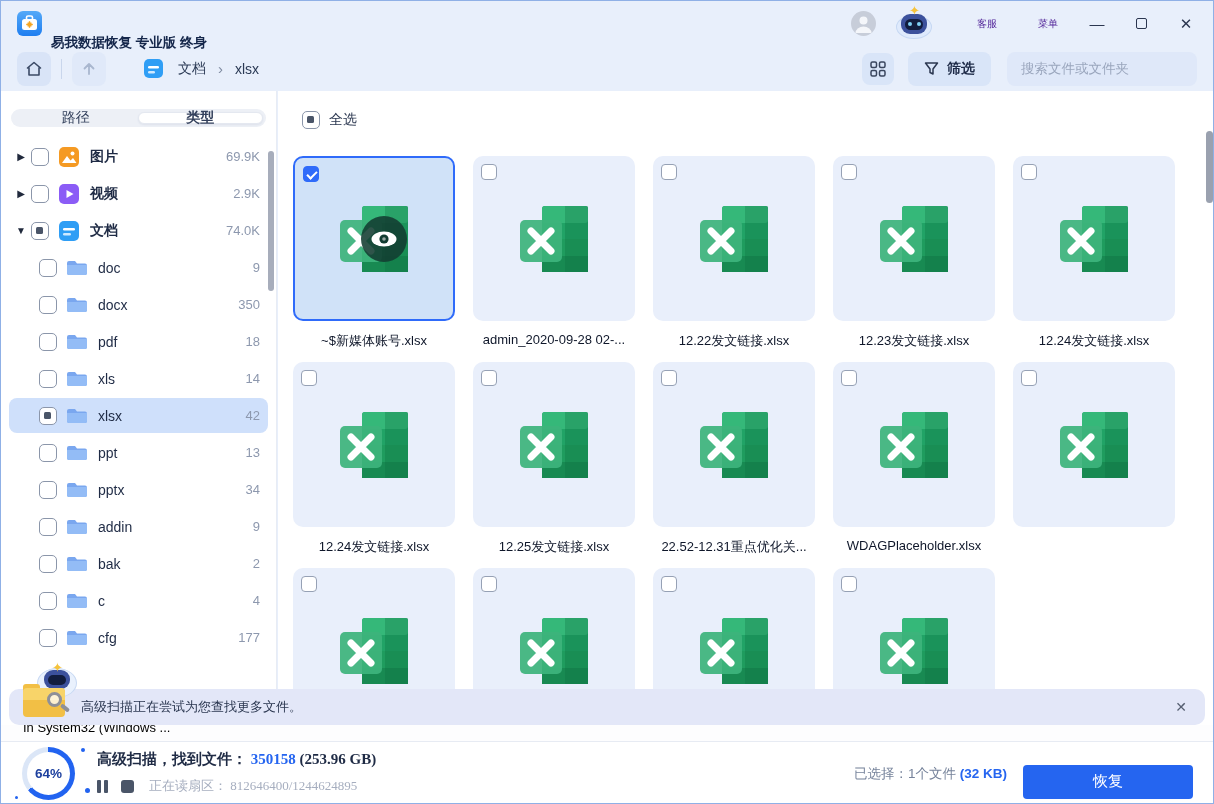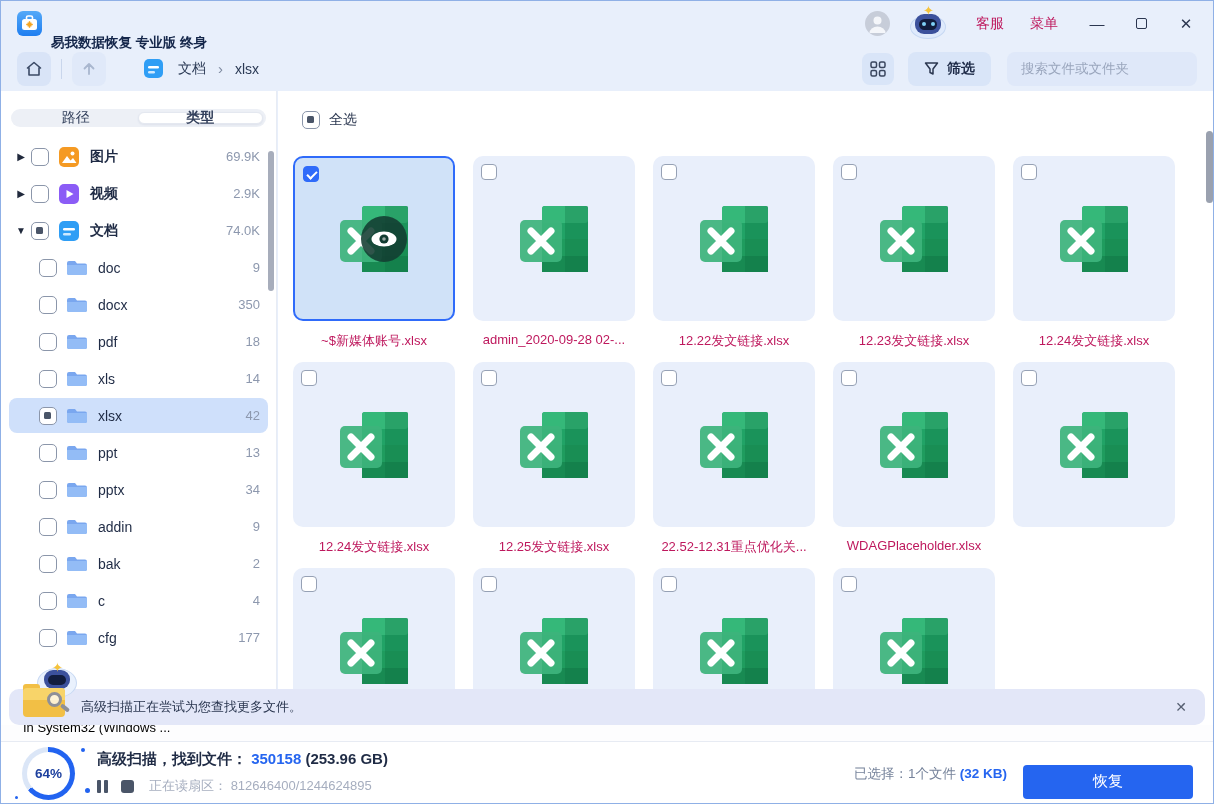--- a/index.html
+++ b/index.html
@@ -19,21 +19,21 @@
             display:flex; align-items:center; justify-content:center; }
   .robot { position:relative; width:44px; height:34px; margin-left:16px; }
   .robot .halo { position:absolute; left:4px; top:8px; width:36px; height:24px;
                  background:#dfeafc; border-radius:50%; border:1px solid #c6d8f3; }
   .robot .head { position:absolute; left:9px; top:7px; width:26px; height:20px;
                  background:#3c519c; border-radius:9px; }
   .robot .face { position:absolute; left:13px; top:12px; width:18px; height:11px;
                  background:#121d3e; border-radius:6px; }
   .robot .eye { position:absolute; top:15px; width:4px; height:4px; border-radius:50%; background:#7fd0f5; }
   .robot .star { position:absolute; left:17px; top:-3px; color:#f5c33c; font-size:13px; line-height:13px; }
-  .tb-link { margin-left:26px; font-size:14px; color:#be185d; cursor:default; }
+  .tb-link { margin-left:41px; font-size:10px; color:#4c1d95; cursor:default; }
   .winctl { margin-left:30px; font-size:15px; color:#2b3650; width:18px; text-align:center; }
   .maxbox { margin-left:30px; width:11px; height:11px; border:1.5px solid #2b3650; border-radius:2px; }
 
   
   .toolbar { position:absolute; left:0; top:45px; width:100%; height:45px;
              display:flex; align-items:center; padding:0 16px; }
   .tool-btn { width:34px; height:34px; border-radius:8px; background:#d9e4f7;
               display:flex; align-items:center; justify-content:center; }
   .tool-btn.disabled { background:#e0e9f9; }
   .tb-divider { width:1px; height:20px; background:#c9d6ec; margin:0 10px; }
@@ -89,21 +89,21 @@
           display:grid; grid-template-columns:repeat(5,162px); column-gap:18px; row-gap:14px; }
   .thumb { position:relative; height:165px; background:#e9effb; border-radius:10px;
            display:flex; align-items:center; justify-content:center; }
   .cellsel .thumb { background:#d0e2f8; border:2px solid #2f6bfa; }
   .fcb { position:absolute; left:8px; top:8px; width:16px; height:16px; background:#fff;
          border:1.5px solid #96a1b5; border-radius:4px; }
   .fcb.checked { background:#2f6bfa; border-color:#2f6bfa; }
   .fcb.checked::after { content:""; position:absolute; left:3px; top:3.5px; width:8px; height:4px;
                         border-left:2px solid #fff; border-bottom:2px solid #fff;
                         transform:rotate(-45deg); }
-  .fname { margin-top:11px; height:16px; font-size:13px; color:#be185d; text-align:center;
+  .fname { margin-top:11px; height:16px; font-size:13px; color:#0f172a; text-align:center;
            white-space:nowrap; overflow:hidden; }
   .main-scroll { position:absolute; right:2px; top:40px; width:7px; height:72px;
                  background:#9aa1af; border-radius:4px; }
 
   
   .notifbar { position:absolute; left:8px; right:8px; top:688px; height:36px; z-index:20;
               background:#e3e7f8; border-radius:10px; display:flex; align-items:center; }
   .notif-cluster { position:absolute; left:12px; bottom:3px; width:60px; height:52px; }
   .nb-robot-halo { position:absolute; left:16px; top:-2px; width:40px; height:30px;
                    background:#e9f1fd; border:1px solid #c8d9f3; border-radius:50%; }
@@ -133,21 +133,21 @@
   
   .statusbar { position:absolute; left:0; top:740px; width:1214px; height:64px; z-index:20;
                background:#fff; border-top:1px solid #e7ebf3; }
   .ring { position:absolute; left:21px; top:5px; width:53px; height:53px; border-radius:50%;
           background:conic-gradient(#2263f0 0 64%, #dbe6f7 64% 100%); }
   .ring::after { content:""; position:absolute; left:5px; top:5px; right:5px; bottom:5px;
                  background:#fff; border-radius:50%; }
   .ring b { position:absolute; inset:0; display:flex; align-items:center; justify-content:center;
             font-size:13.5px; color:#1c3f9e; z-index:1; }
   .dot { position:absolute; border-radius:50%; background:#2263f0; }
-  .scan-info { position:absolute; left:96px; top:8px; }
+  .scan-info { position:absolute; left:96px; top:8px;font-family:Liberation Serif, serif; }
   .scan-line1 { font-size:15px; font-weight:bold; color:#1f2b45; }
   .scan-line1 .cnt { color:#2565f0; }
   .scan-line2 { margin-top:8px; display:flex; align-items:center; }
   .pause-bars { display:flex; gap:3px; }
   .pause-bars i { width:4px; height:13px; background:#4a5568; border-radius:1px; }
   .stop-sq { width:13px; height:13px; background:#4a5568; border-radius:3px; margin-left:13px; }
   .sector { margin-left:15px; font-size:13px; color:#a6aebf; }
   .sb-right { position:absolute; right:22px; top:0; height:64px; display:flex; align-items:center; }
   .sel-info { font-size:13.5px; color:#76839b; }
   .sel-info b { color:#2565f0; }

